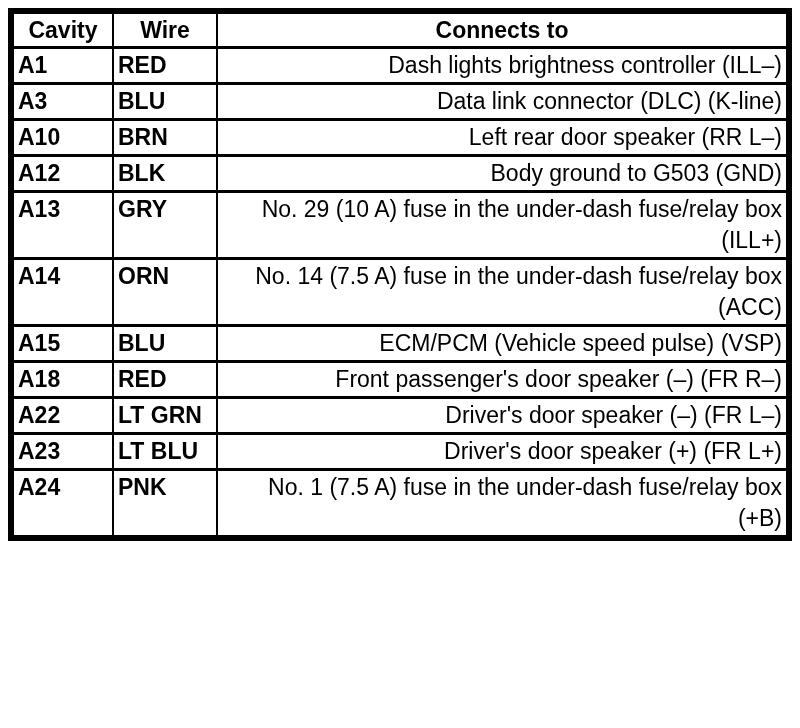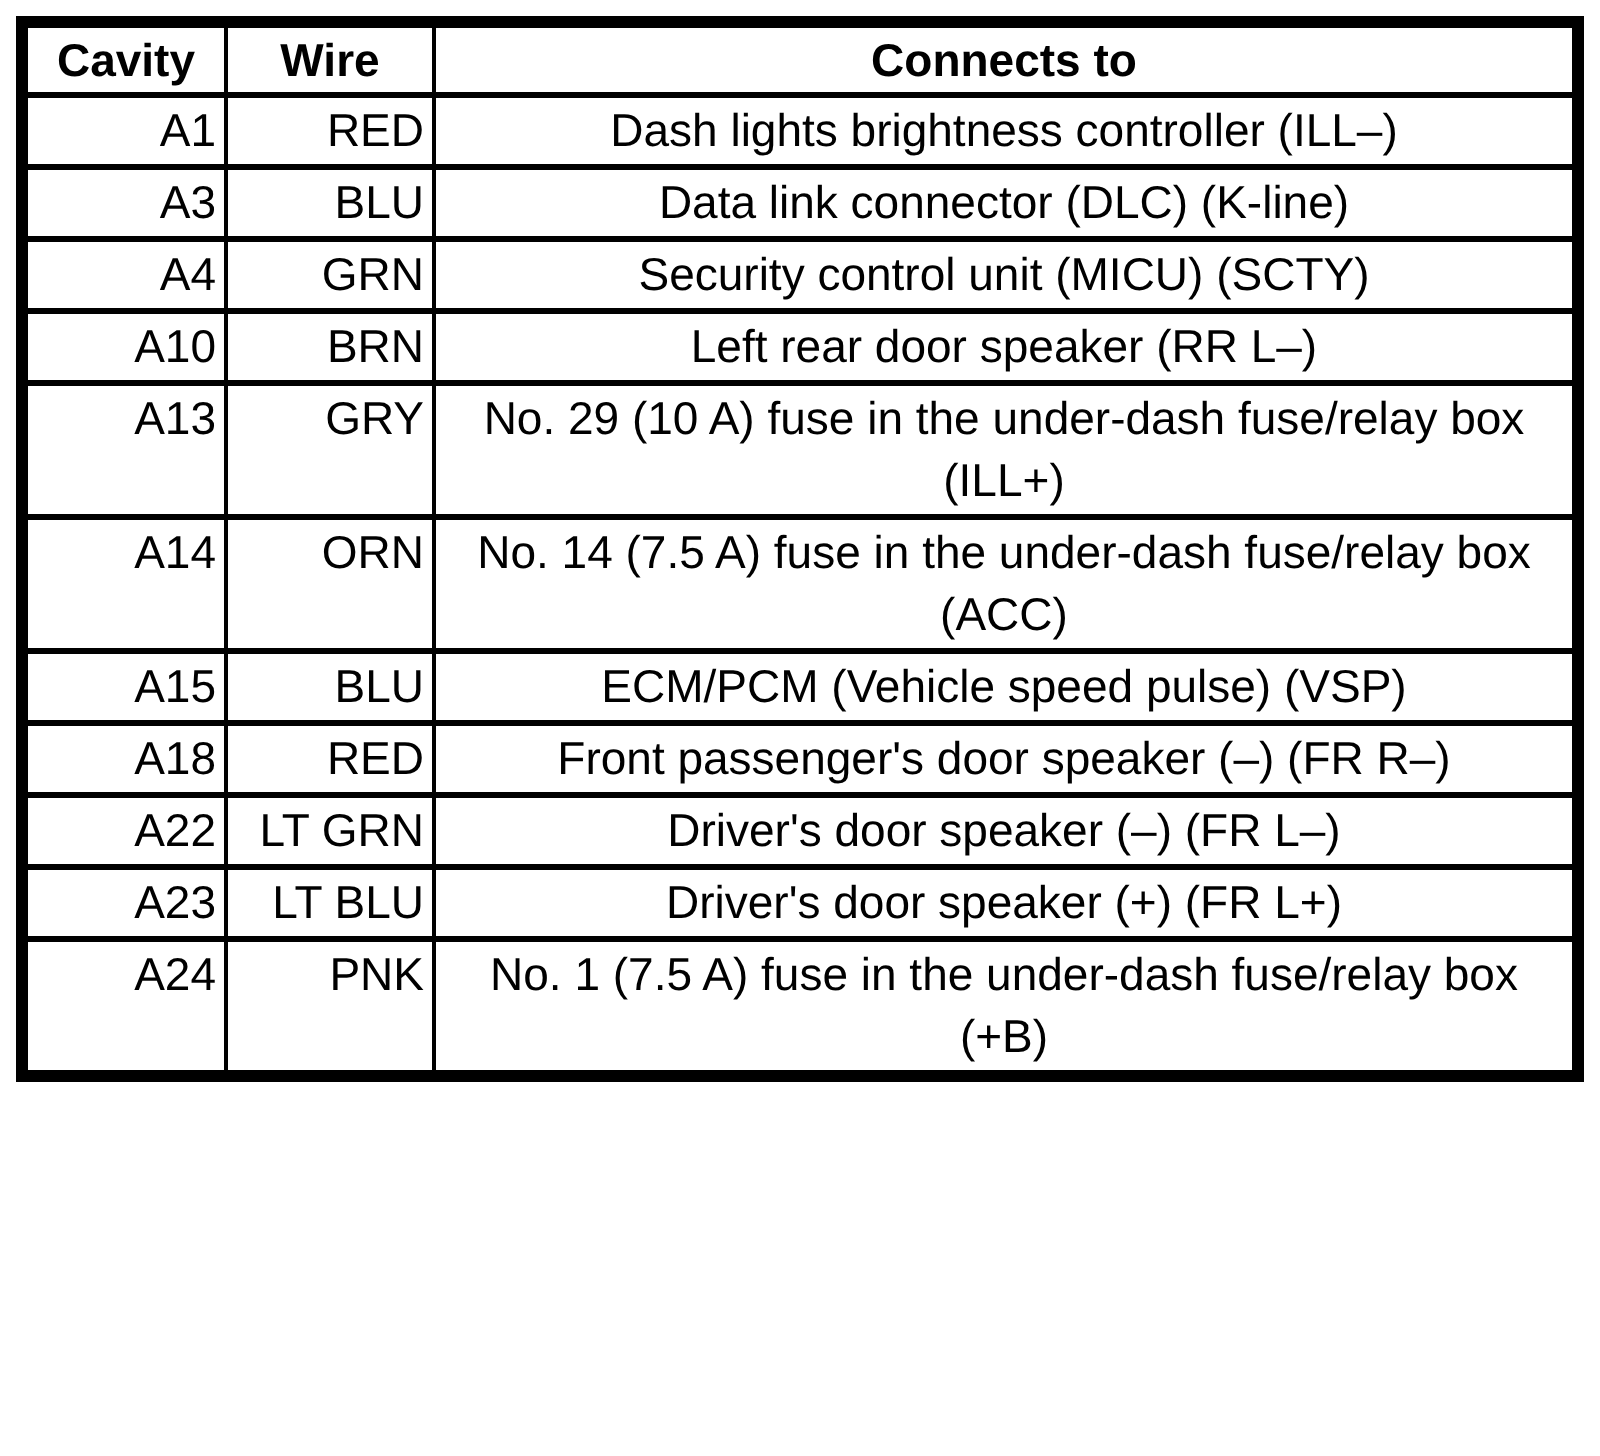--- a/index.html
+++ b/index.html
@@ -34,22 +34,22 @@
     padding: 1px 4px;
     vertical-align: top;
     overflow: hidden;
     white-space: normal;
   }
   table.wire-table th {
     font-weight: bold;
     text-align: center;
     line-height: 30px;
   }
-  td.c { text-align: right; }
-  td.l { text-align: center; padding-left: 5px; }
+  td.c { text-align: left; font-weight: bold; }
+  td.l { text-align: right; padding-left: 5px; }
   col.col-cavity { width: 102px; }
   col.col-wire   { width: 104px; }
   col.col-connects { width: 572px; }
 </style>
 </head>
 <body>
 
 <div class="page">
   <table class="wire-table">
     <colgroup>
@@ -69,28 +69,28 @@
           <td class="c">A1</td>
           <td class="c">RED</td>
           <td class="l">Dash lights brightness controller (ILL–)</td>
         </tr>
         <tr>
           <td class="c">A3</td>
           <td class="c">BLU</td>
           <td class="l">Data link connector (DLC) (K-line)</td>
         </tr>
         <tr>
-          <td class="c">A4</td>
-          <td class="c">GRN</td>
-          <td class="l">Security control unit (MICU) (SCTY)</td>
-        </tr>
-        <tr>
           <td class="c">A10</td>
           <td class="c">BRN</td>
           <td class="l">Left rear door speaker (RR L–)</td>
+        </tr>
+        <tr>
+          <td class="c">A12</td>
+          <td class="c">BLK</td>
+          <td class="l">Body ground to G503 (GND)</td>
         </tr>
         <tr>
           <td class="c">A13</td>
           <td class="c">GRY</td>
           <td class="l">No. 29 (10 A) fuse in the under-dash fuse/relay box (ILL+)</td>
         </tr>
         <tr>
           <td class="c">A14</td>
           <td class="c">ORN</td>
           <td class="l">No. 14 (7.5 A) fuse in the under-dash fuse/relay box (ACC)</td>

